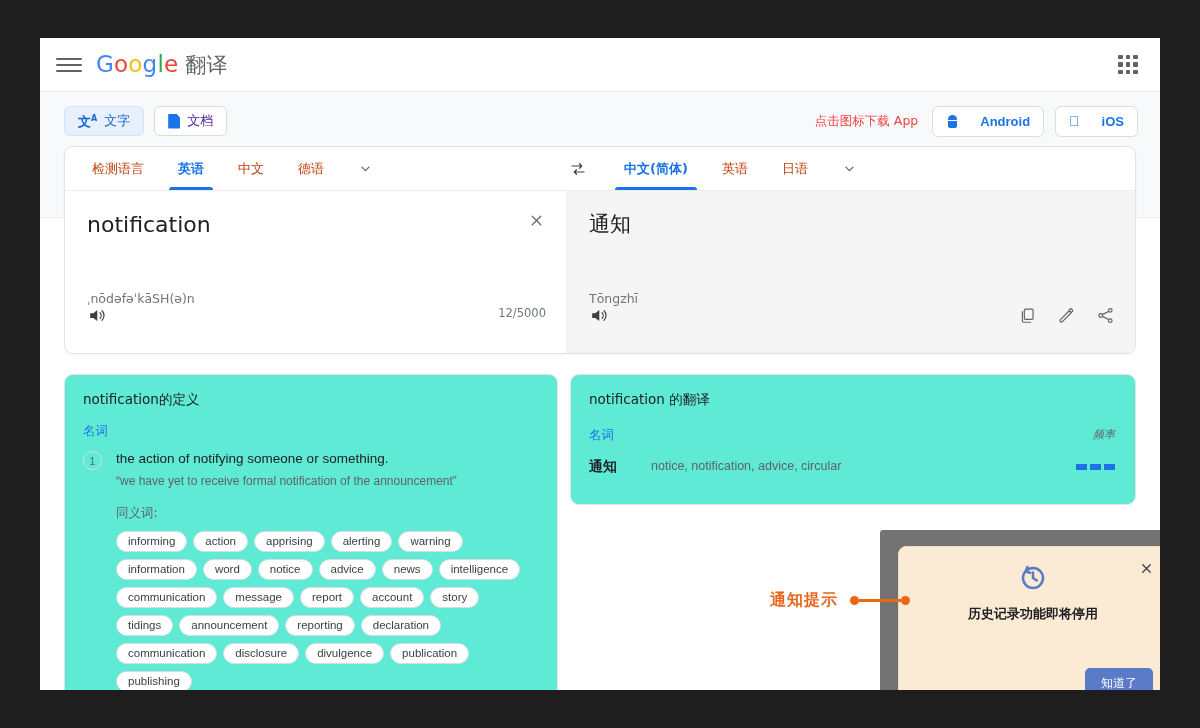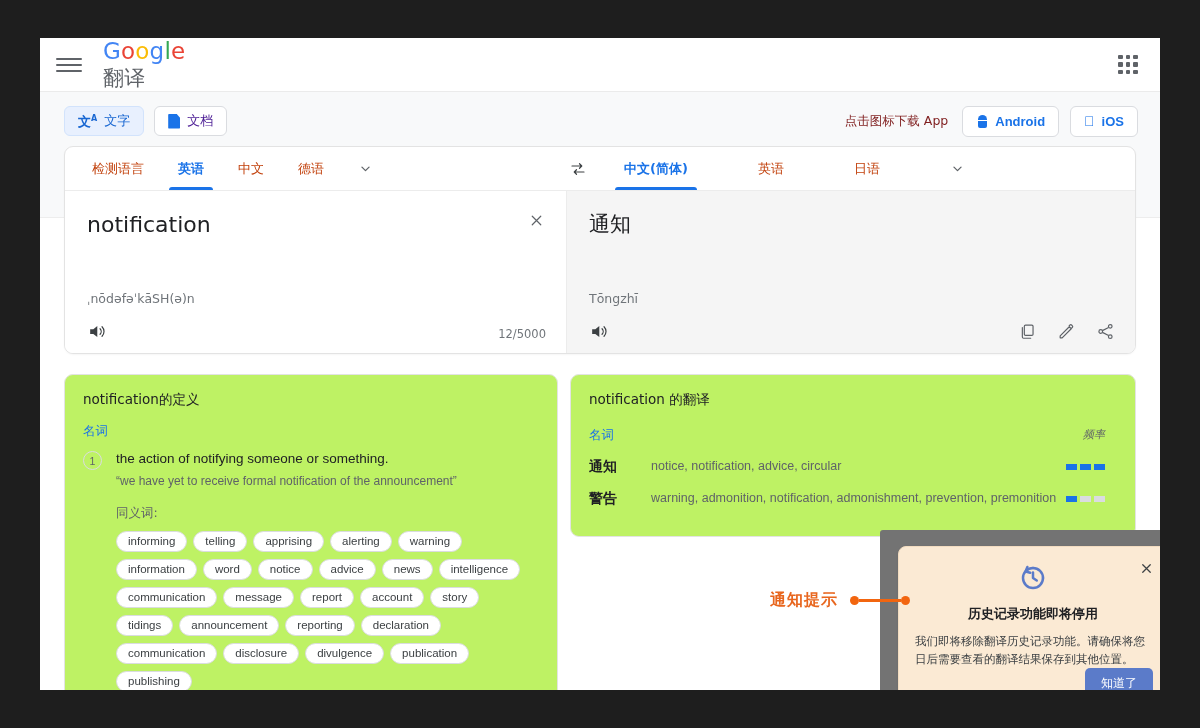--- a/index.html
+++ b/index.html
@@ -33,21 +33,21 @@
     position: relative;
   }
   .hamburger {
     width: 26px; height: 26px;
     display: flex; flex-direction: column; justify-content: center;
     gap: 4px; cursor: pointer; margin-right: 14px;
   }
   .hamburger i { display:block; height: 2px; background: #5f6368; border-radius: 1px; }
   .brand {
     display: flex; align-items: baseline;
-    font-size: 22px; letter-spacing: .2px; flex-direction: column;
+    font-size: 22px; letter-spacing: .2px;
   }
   .brand .g { font-family: "DejaVu Sans", sans-serif; font-size: 23px; }
   .brand .zh {
     margin-left: 7px; color: #5f6368; font-size: 21px;
     font-family: "DejaVu Sans", sans-serif;
   }
   .apps-grid {
     position: absolute; right: 22px; top: 50%; transform: translateY(-50%);
     width: 20px; height: 20px;
     display: grid; grid-template-columns: repeat(3, 1fr); grid-template-rows: repeat(3,1fr);
@@ -86,23 +86,23 @@
     font-family: "DejaVu Sans", sans-serif;
   }
   .ic-doc {
     width: 12px; height: 15px; background: #1a73e8;
     clip-path: polygon(0 0, 68% 0, 100% 30%, 100% 100%, 0 100%);
     display: inline-block; border-radius: 1px;
   }
   .moderight {
     margin-left: auto; display: flex; align-items: center; gap: 11px;
   }
-  .dl-label { font-size: 12.5px; color: #7f1d1d; font-family: "DejaVu Sans", sans-serif; margin-right: 3px;}
+  .dl-label { font-size: 12.5px; color: #ef4444; font-family: "DejaVu Sans", sans-serif; margin-right: 3px;}
   .storebtn {
-    display: flex; align-items: center; gap: 7px;
+    display: flex; align-items: center; gap: 22px;
     height: 31px; padding: 0 13px;
     border: 1px solid #dadce0; border-radius: 6px; background: #fff;
     font-size: 13px; color: #1a73e8; font-weight: 600; cursor: pointer;
   }
   .droid {
     width: 12px; height: 13px; position: relative; display:inline-block;
   }
   .droid::before {
     content:""; position:absolute; left:1.5px; top:0; width:9px; height:5px;
     background:#1a73e8; border-radius: 5px 5px 0 0;
@@ -125,21 +125,21 @@
     box-shadow: 0 1px 2px rgba(0,0,0,.04);
   }
   .langbar {
     height: 44px; display: flex; align-items: stretch;
     border-bottom: 1px solid #ececec; position: relative;
   }
   .langside {
     display: flex; align-items: stretch; position: relative;
   }
   .langside.left { width: 492px; padding-left: 10px; }
-  .langside.right { flex: 1; padding-left: 8px; gap: 36px; }
+  .langside.right { flex: 1; padding-left: 8px; }
   .langtab {
     display: flex; align-items: center; padding: 0 17px;
     font-size: 13px; color: #c2410c; cursor: pointer;
     position: relative; font-family: "DejaVu Sans", sans-serif;
     white-space: nowrap;
   }
   .langtab.sel { color: #1a73e8; font-weight: 600; }
   .langtab.sel::after {
     content:""; position: absolute; left: 8px; right: 8px; bottom: 0;
     height: 3px; background: #1a73e8; border-radius: 3px 3px 0 0;
@@ -167,42 +167,42 @@
     position: absolute; right: 18px; top: 17px;
     width: 24px; height: 24px; cursor: pointer; color: #5f6368;
     display:flex; align-items:center; justify-content:center;
   }
   .phon {
     position: absolute; left: 22px; bottom: 48px;
     font-size: 12.5px; color: #70757a;
     font-family: "DejaVu Sans", sans-serif;
   }
   .paneftr {
-    position: absolute; left: 22px; right: 20px; bottom: 13px;
-    display: flex; align-items: flex-end;
+    position: absolute; left: 22px; right: 20px; bottom: 29px;
+    display: flex; align-items: flex-start;
   }
   .spk { cursor: pointer; color: #3c4043; display:flex; }
   .counter {
     margin-left: auto; font-size: 11.5px; color: #70757a;
     font-family: "DejaVu Sans", sans-serif;
   }
   .dsticons { margin-left: auto; display: flex; gap: 20px; color:#5f6368; }
   .dsticons span { cursor: pointer; display: flex; }
 
   
   .lower {
     position: absolute; left: 0; top: 336px; right: 0; bottom: 0;
     padding: 0 24px;
   }
   .cols { display: flex; gap: 12px; }
   .col { width: 494px; }
   .col.r { flex: 1; }
   .panel {
     border: 1px solid #e3e3e3; border-radius: 9px;
-    background: #bef264; padding: 16px 30px 18px 18px;
+    background: #5eead4; padding: 16px 20px 18px 18px;
     margin-bottom: 12px;
   }
   .panel h3 {
     margin: 0 0 14px 0; font-size: 13.5px; font-weight: 400;
     color: #202124; font-family: "DejaVu Sans", sans-serif;
   }
   .pos {
     font-size: 12.5px; color: #1a73e8; margin-bottom: 10px;
     font-family: "DejaVu Sans", sans-serif;
   }
@@ -446,21 +446,21 @@
             <div class="defrow">
               <div class="defnum">1</div>
               <div>
                 <div class="deftext">the action of notifying someone or something.</div>
                 <div class="defex">“we have yet to receive formal notification of the announcement”</div>
               </div>
             </div>
             <div class="synlabel">同义词:</div>
             <div class="chips" id="syn-chips">
                 <div class="chip">informing</div>
-                <div class="chip">telling</div>
+                <div class="chip">action</div>
                 <div class="chip">apprising</div>
                 <div class="chip">alerting</div>
                 <div class="chip">warning</div>
                 <div class="chip">information</div>
                 <div class="chip">word</div>
                 <div class="chip">notice</div>
                 <div class="chip">advice</div>
                 <div class="chip">news</div>
                 <div class="chip">intelligence</div>
                 <div class="chip">communication</div>
@@ -497,31 +497,20 @@
                     <td class="tword">通知</td>
                     <td class="tback">notice, notification, advice, circular</td>
                     <td>
                       <div class="bars">
                         <i class="on"></i>
                         <i class="on"></i>
                         <i class="on"></i>
                       </div>
                     </td>
                   </tr>
-                  <tr>
-                    <td class="tword">警告</td>
-                    <td class="tback">warning, admonition, notification, admonishment, prevention, premonition</td>
-                    <td>
-                      <div class="bars">
-                        <i class="on"></i>
-                        <i></i>
-                        <i></i>
-                      </div>
-                    </td>
-                  </tr>
                 </tbody>
             </table>
           </div>
         </div>
 
       </div>
     </div>
 
     <div class="hl">
       <div class="popup">
@@ -532,21 +521,20 @@
         </div>
         <div class="pop-icon">
           <svg width="30" height="30" viewBox="0 0 24 24">
             <path d="M12 4a8 8 0 108 8" fill="none" stroke="#5b7bc9" stroke-width="2" stroke-linecap="round"></path>
             <path d="M20 12a8 8 0 00-8-8" fill="none" stroke="#5b7bc9" stroke-width="2" stroke-linecap="round"></path>
             <path d="M7.5 3.2L6 6.8l3.8 1" fill="none" stroke="#5b7bc9" stroke-width="2" stroke-linecap="round" stroke-linejoin="round"></path>
             <path d="M12 7.6V12l3 2" fill="none" stroke="#5b7bc9" stroke-width="2" stroke-linecap="round" stroke-linejoin="round"></path>
           </svg>
         </div>
         <div class="pop-title">历史记录功能即将停用</div>
-        <div class="pop-body">我们即将移除翻译历史记录功能。请确保将您日后需要查看的翻译结果保存到其他位置。</div>
         <button class="pop-btn">知道了</button>
       </div>
     </div>
 
     <div class="callout">
       <span class="lbl">通知提示</span>
       <span class="gap"></span>
       <span class="dot"></span>
       <span class="line"></span>
       <span class="dot"></span>

